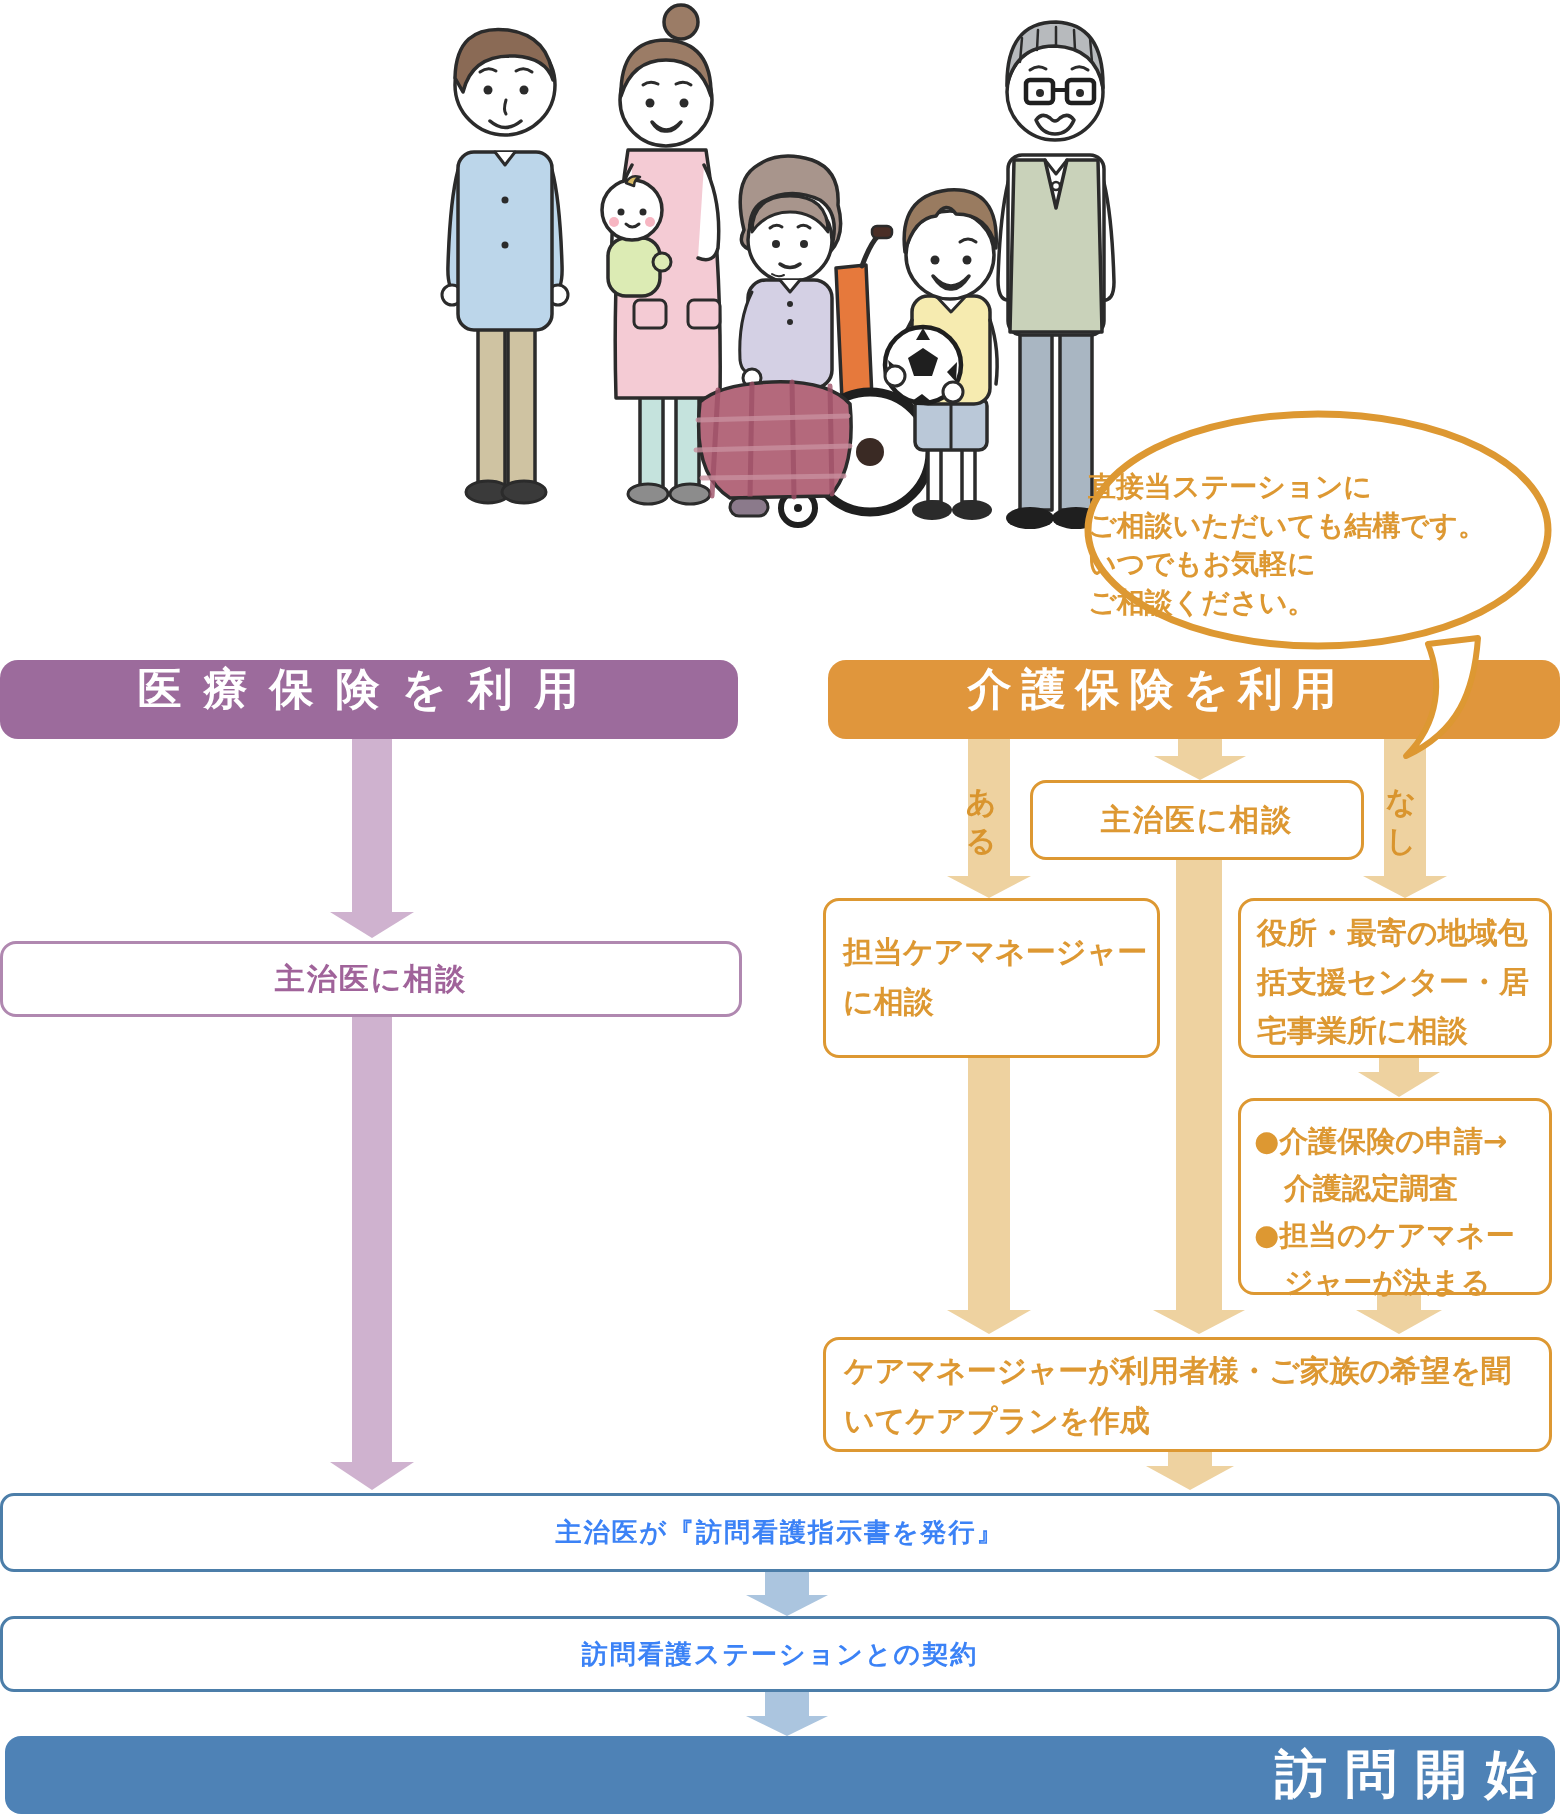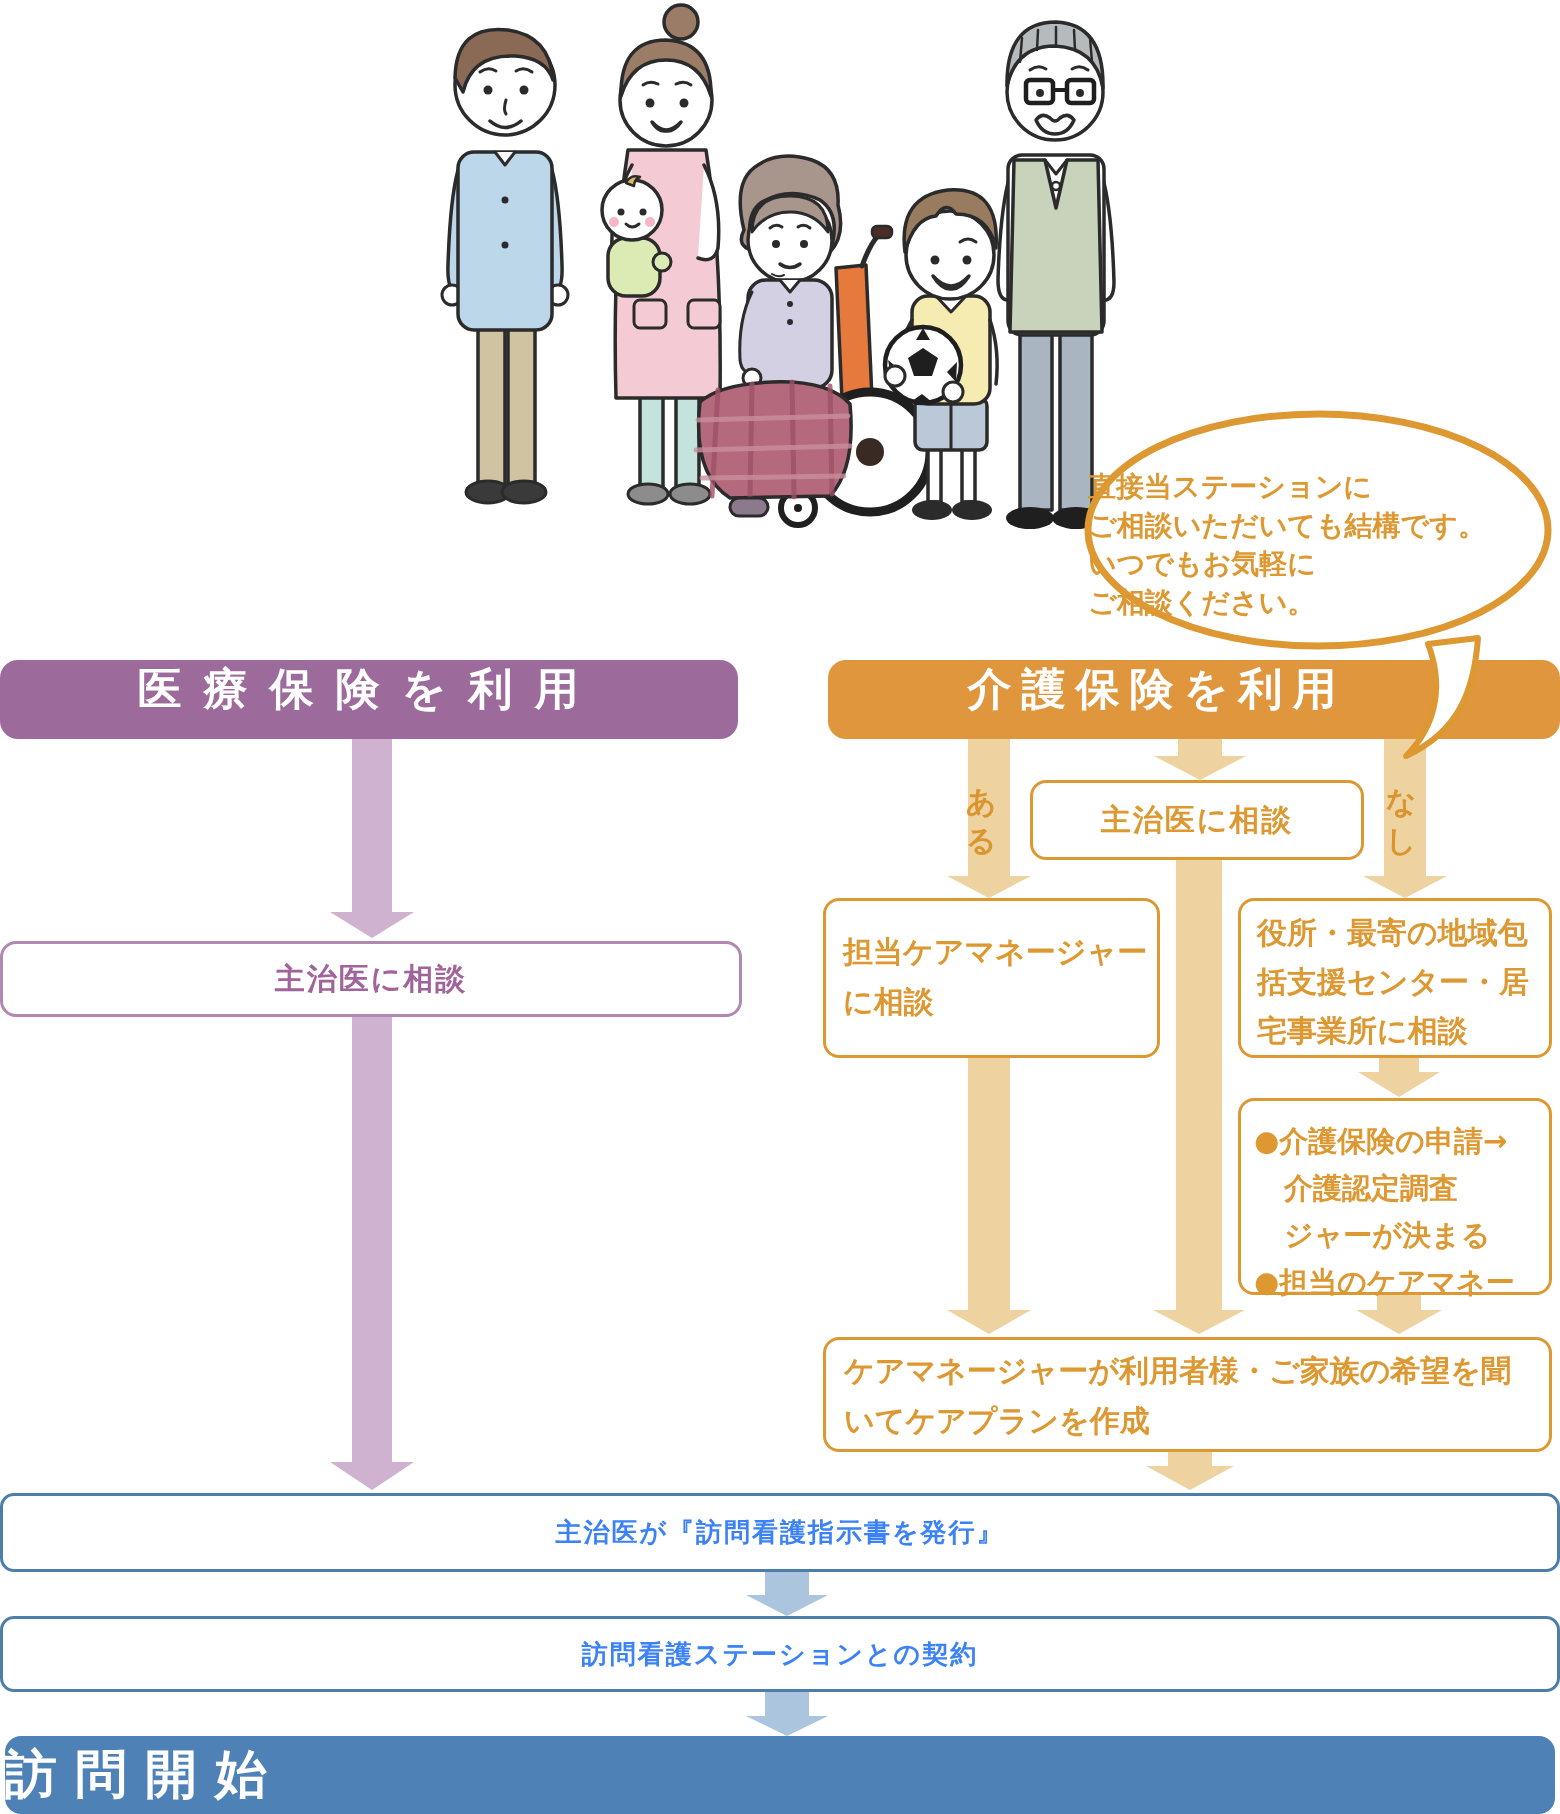--- a/index.html
+++ b/index.html
@@ -23,21 +23,21 @@
   .sh-blue{background:#abc5df;}
   .ahead{position:absolute;width:0;height:0;border-style:solid;border-bottom:none;z-index:1;}
   
   .vlabel{position:absolute;z-index:4;writing-mode:vertical-rl;text-orientation:upright;
           font-weight:bold;font-size:30px;color:#d9952e;letter-spacing:6px;line-height:1;}
   
   .bubble-text{position:absolute;left:1088px;top:468px;width:460px;z-index:6;text-align:left;
                color:#dd9832;font-weight:bold;font-size:28px;line-height:38.5px;}
   .footer{position:absolute;left:5px;top:1736px;width:1550px;height:78px;background:#4e82b6;border-radius:16px;
           color:#fff;font-weight:bold;font-size:52px;letter-spacing:18px;display:flex;align-items:center;
-          justify-content:flex-start;z-index:3;}
+          justify-content:flex-end;z-index:3;}
   .line{display:block;}
   .indent{padding-left:30px;}
 </style>
 </head>
 <body>
 
 <div class="stage">
 
   <svg class="abs" style="left:400px;top:0;z-index:1;" width="790" height="545" viewBox="0 0 790 545" stroke-linecap="round" stroke-linejoin="round">
 
@@ -233,22 +233,22 @@
     <span class="line">役所・最寄の地域包</span>
     <span class="line">括支援センター・居</span>
     <span class="line">宅事業所に相談</span>
   </div>
   <div class="shaft sh-orange" style="left:1379px;top:1058px;width:40px;height:14px;"></div>
   <div class="ahead" style="left:1358px;top:1072px;border-left:41px solid transparent;border-right:41px solid transparent;border-top:25px solid #eed2a0;"></div>
 
   <div class="fbox box-orange" style="left:1238px;top:1098px;width:314px;height:197px;padding:17px 0 1px 13px;line-height:47px;font-size:29px;">
     <span class="line">●介護保険の申請→</span>
     <span class="line indent">介護認定調査</span>
+    <span class="line">●担当のケアマネー</span>
     <span class="line indent">ジャーが決まる</span>
-    <span class="line">●担当のケアマネー</span>
   </div>
   <div class="shaft sh-orange" style="left:1377px;top:1295px;width:44px;height:15px;"></div>
   <div class="ahead" style="left:1356px;top:1310px;border-left:43px solid transparent;border-right:43px solid transparent;border-top:24px solid #eed2a0;"></div>
 
   <div class="fbox box-orange" style="left:823px;top:1337px;width:729px;height:115px;padding:6px 0 0 18px;line-height:50px;">
     <span class="line">ケアマネージャーが利用者様・ご家族の希望を聞</span>
     <span class="line">いてケアプランを作成</span>
   </div>
   <div class="shaft sh-orange" style="left:1168px;top:1452px;width:44px;height:14px;"></div>
   <div class="ahead" style="left:1146px;top:1466px;border-left:44px solid transparent;border-right:44px solid transparent;border-top:24px solid #eed2a0;"></div>

